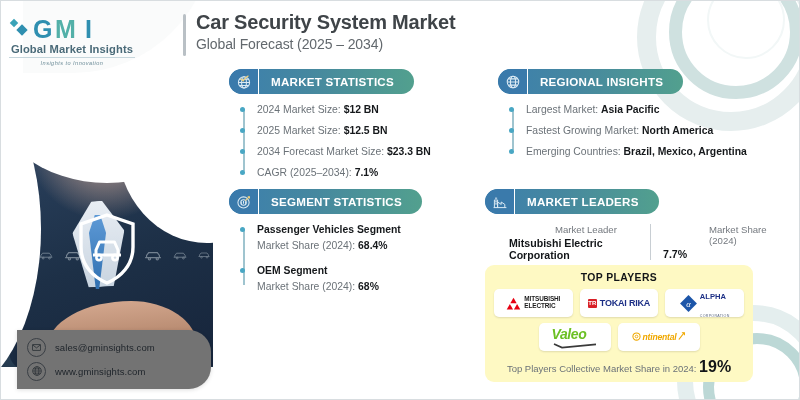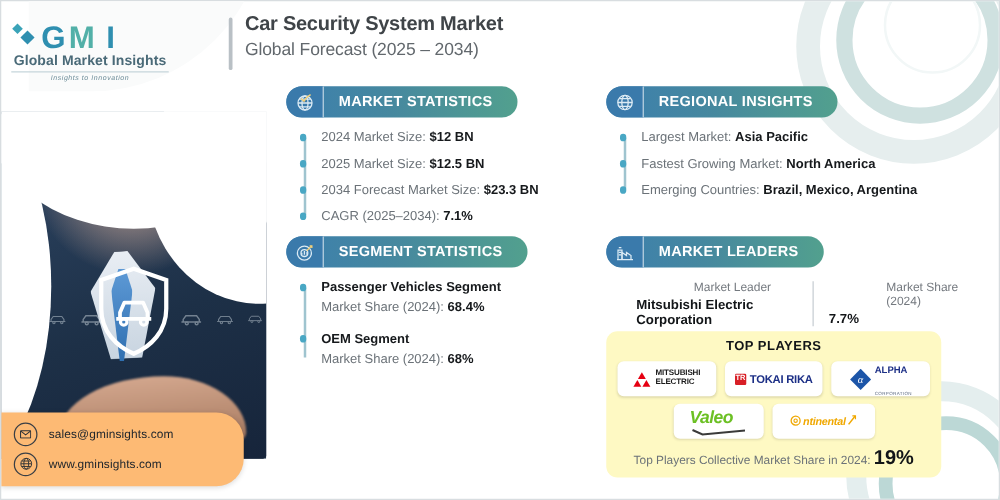--- a/index.html
+++ b/index.html
@@ -100,23 +100,23 @@
     display:flex;align-items:center;justify-content:space-between;
     opacity:.42;
   }
   .mini-cars svg{display:block;}
   .shield-badge{
     position:absolute;left:74px;top:122px;width:64px;height:76px;
   }
 
   
   .contact{
-    position:absolute;left:0;bottom:10px;
+    position:absolute;left:16px;bottom:10px;
     width:174px;padding:7px 10px 8px 10px;
-    background:#fdba74;border-radius:0 22px 22px 0;
+    background:#737373;border-radius:0 22px 22px 0;
     box-shadow:0 1px 4px rgba(0,0,0,.13);
   }
   .contact-row{display:flex;align-items:center;gap:9px;height:20px;}
   .contact-row + .contact-row{margin-top:4px;}
   .contact-ic{
     width:17px;height:17px;flex:0 0 17px;border:1.1px solid #3a3f45;border-radius:50%;
     display:flex;align-items:center;justify-content:center;color:#2b3036;
   }
   .contact-txt{font-size:9.5px;color:#20262c;letter-spacing:.1px;}
 
@@ -130,21 +130,21 @@
   .brand-tag{
     font-size:5.6px;color:#6c8c98;letter-spacing:.45px;text-align:center;
     width:126px;margin-top:2px;border-top:.7px solid #c6d6dc;padding-top:1.5px;
     font-style:italic;
   }
   .title-block{position:absolute;left:182px;top:10px;}
   .title-rule{
     position:absolute;left:0;top:3px;width:3px;height:42px;background:#b9c0c5;border-radius:2px;
   }
   .title-main{
-    margin-left:13px;font-size:16px;font-weight:bold;color:#3f4448;letter-spacing:-.2px;
+    margin-left:13px;font-size:20px;font-weight:bold;color:#3f4448;letter-spacing:-.2px;
   }
   .title-sub{
     margin-left:13px;font-size:14px;color:#62686d;margin-top:2px;letter-spacing:-.1px;
   }
 
   
   .section{position:absolute;}
   .pill{
     display:inline-flex;align-items:center;height:25px;border-radius:13px;
     background:linear-gradient(90deg,#3c7fae 0%,#46889f 45%,#52a08e 100%);
@@ -340,21 +340,21 @@
         <span class="dot"></span>
         <span>2034 Forecast Market Size: </span><b>$23.3 BN</b>
       </div>
       <div class="bitem">
         <span class="dot"></span>
         <span>CAGR (2025–2034): </span><b>7.1%</b>
       </div>
     </div>
   </div>
 
-  <div class="section" style="left:484px;top:68px;width:300px;">
+  <div class="section" style="left:497px;top:68px;width:300px;">
     <div class="pill">
       <span class="pill-ic">
         <svg width="16" height="16" viewBox="0 0 20 20" fill="none" stroke="#dbeaf4" stroke-width="1.3">
           <circle cx="10" cy="10" r="7.2"></circle>
             <ellipse cx="10" cy="10" rx="3.2" ry="7.2"></ellipse>
             <path d="M2.8 10h14.4M4.2 6.1h11.6M4.2 13.9h11.6"></path>
         </svg>
       </span>
       <span class="pill-label">REGIONAL INSIGHTS</span>
     </div>

